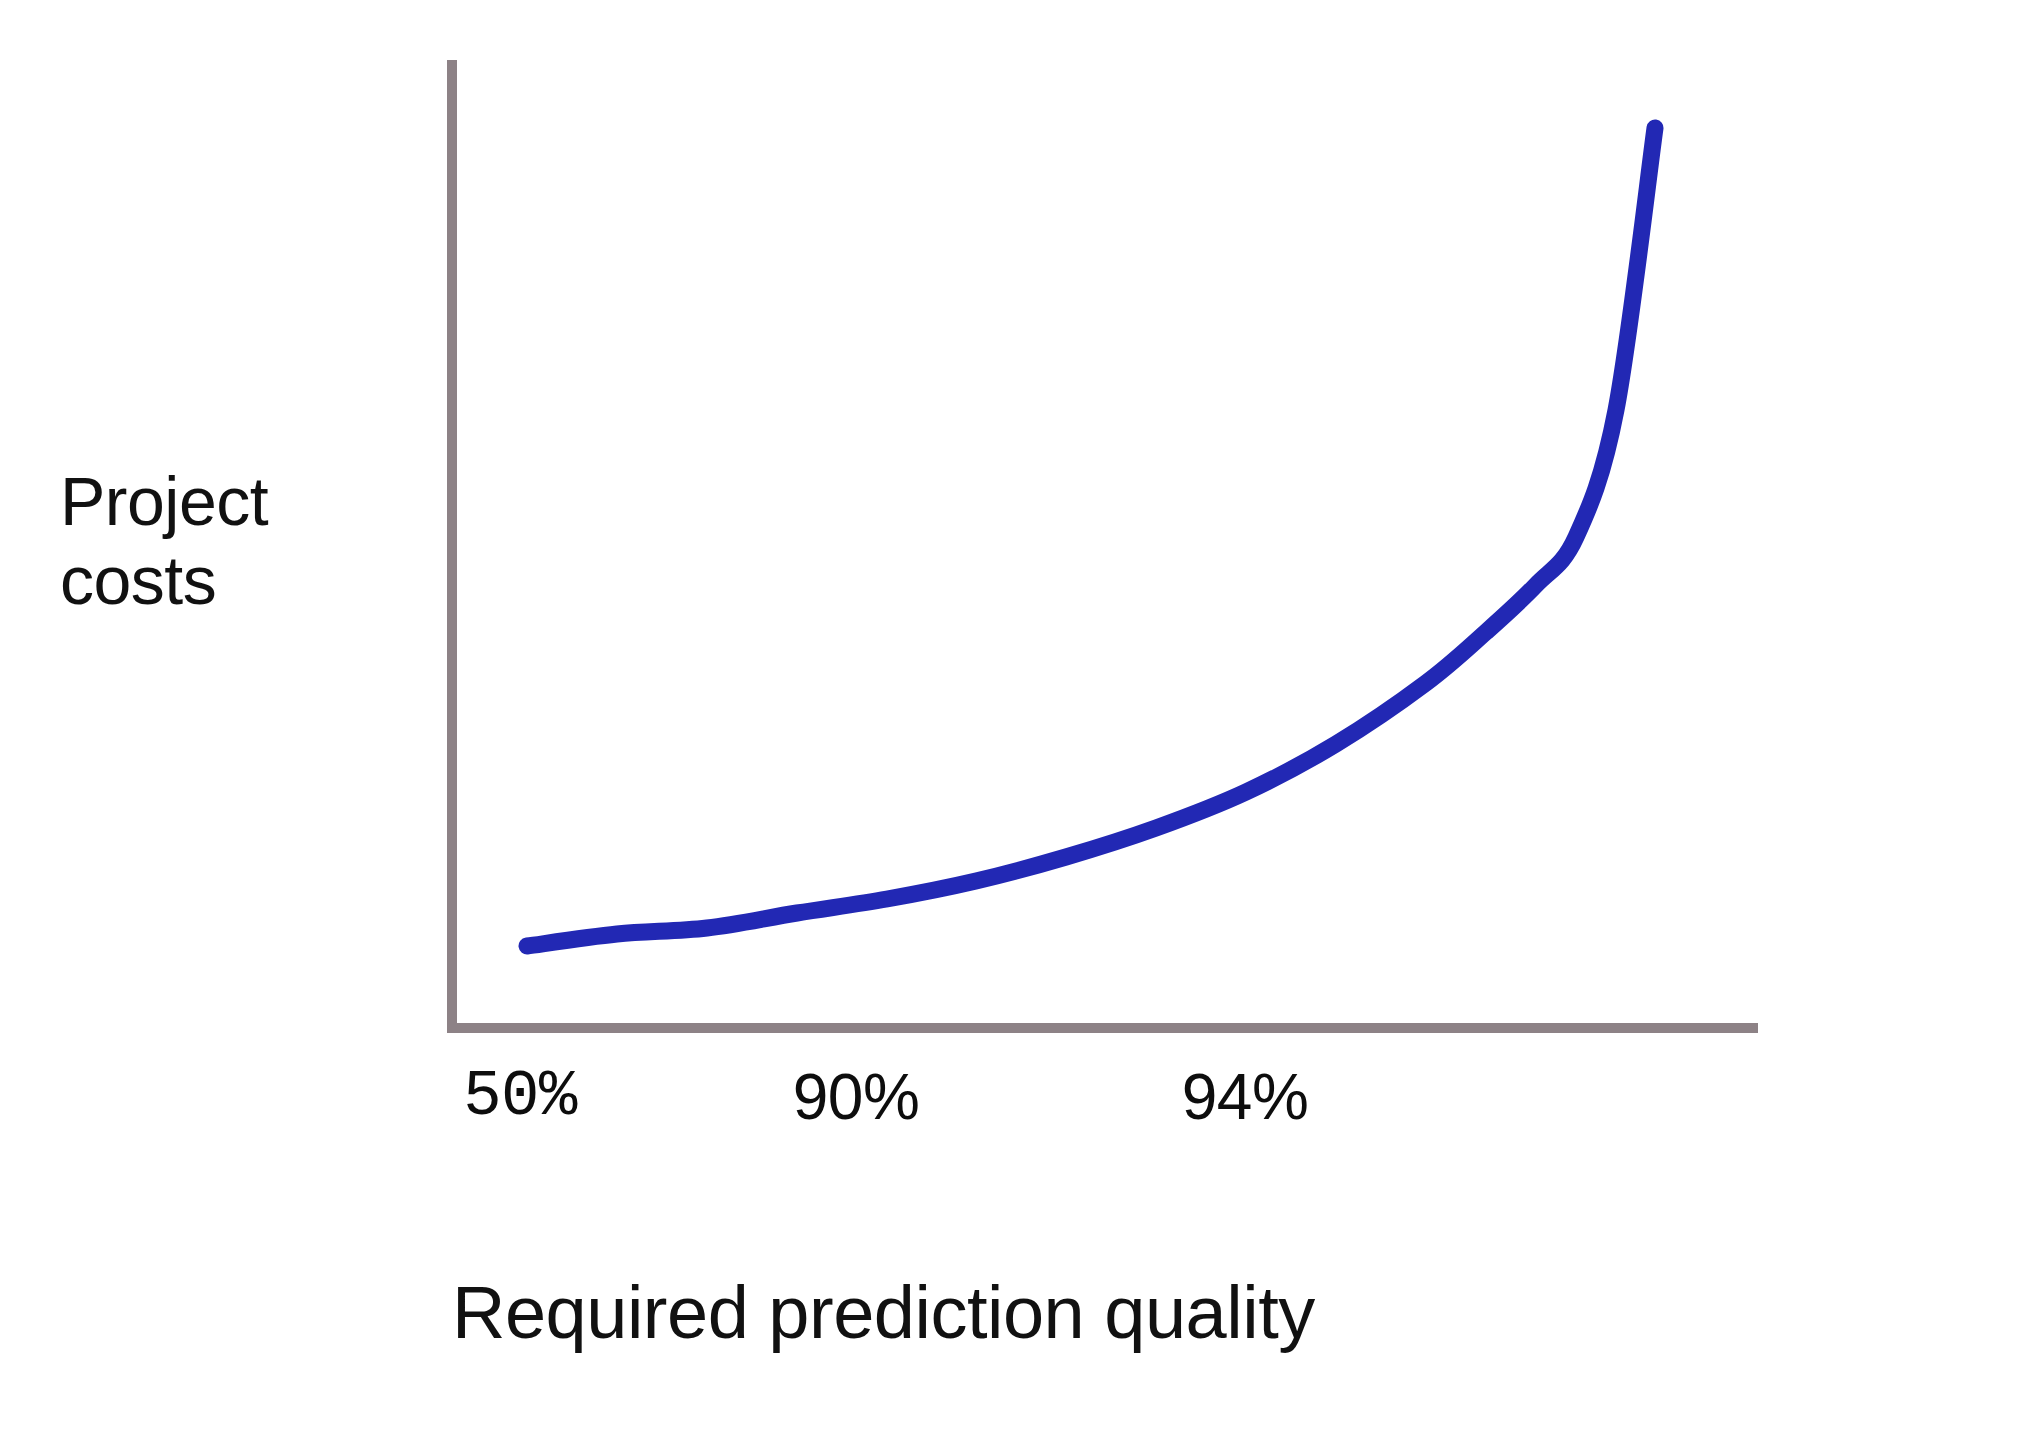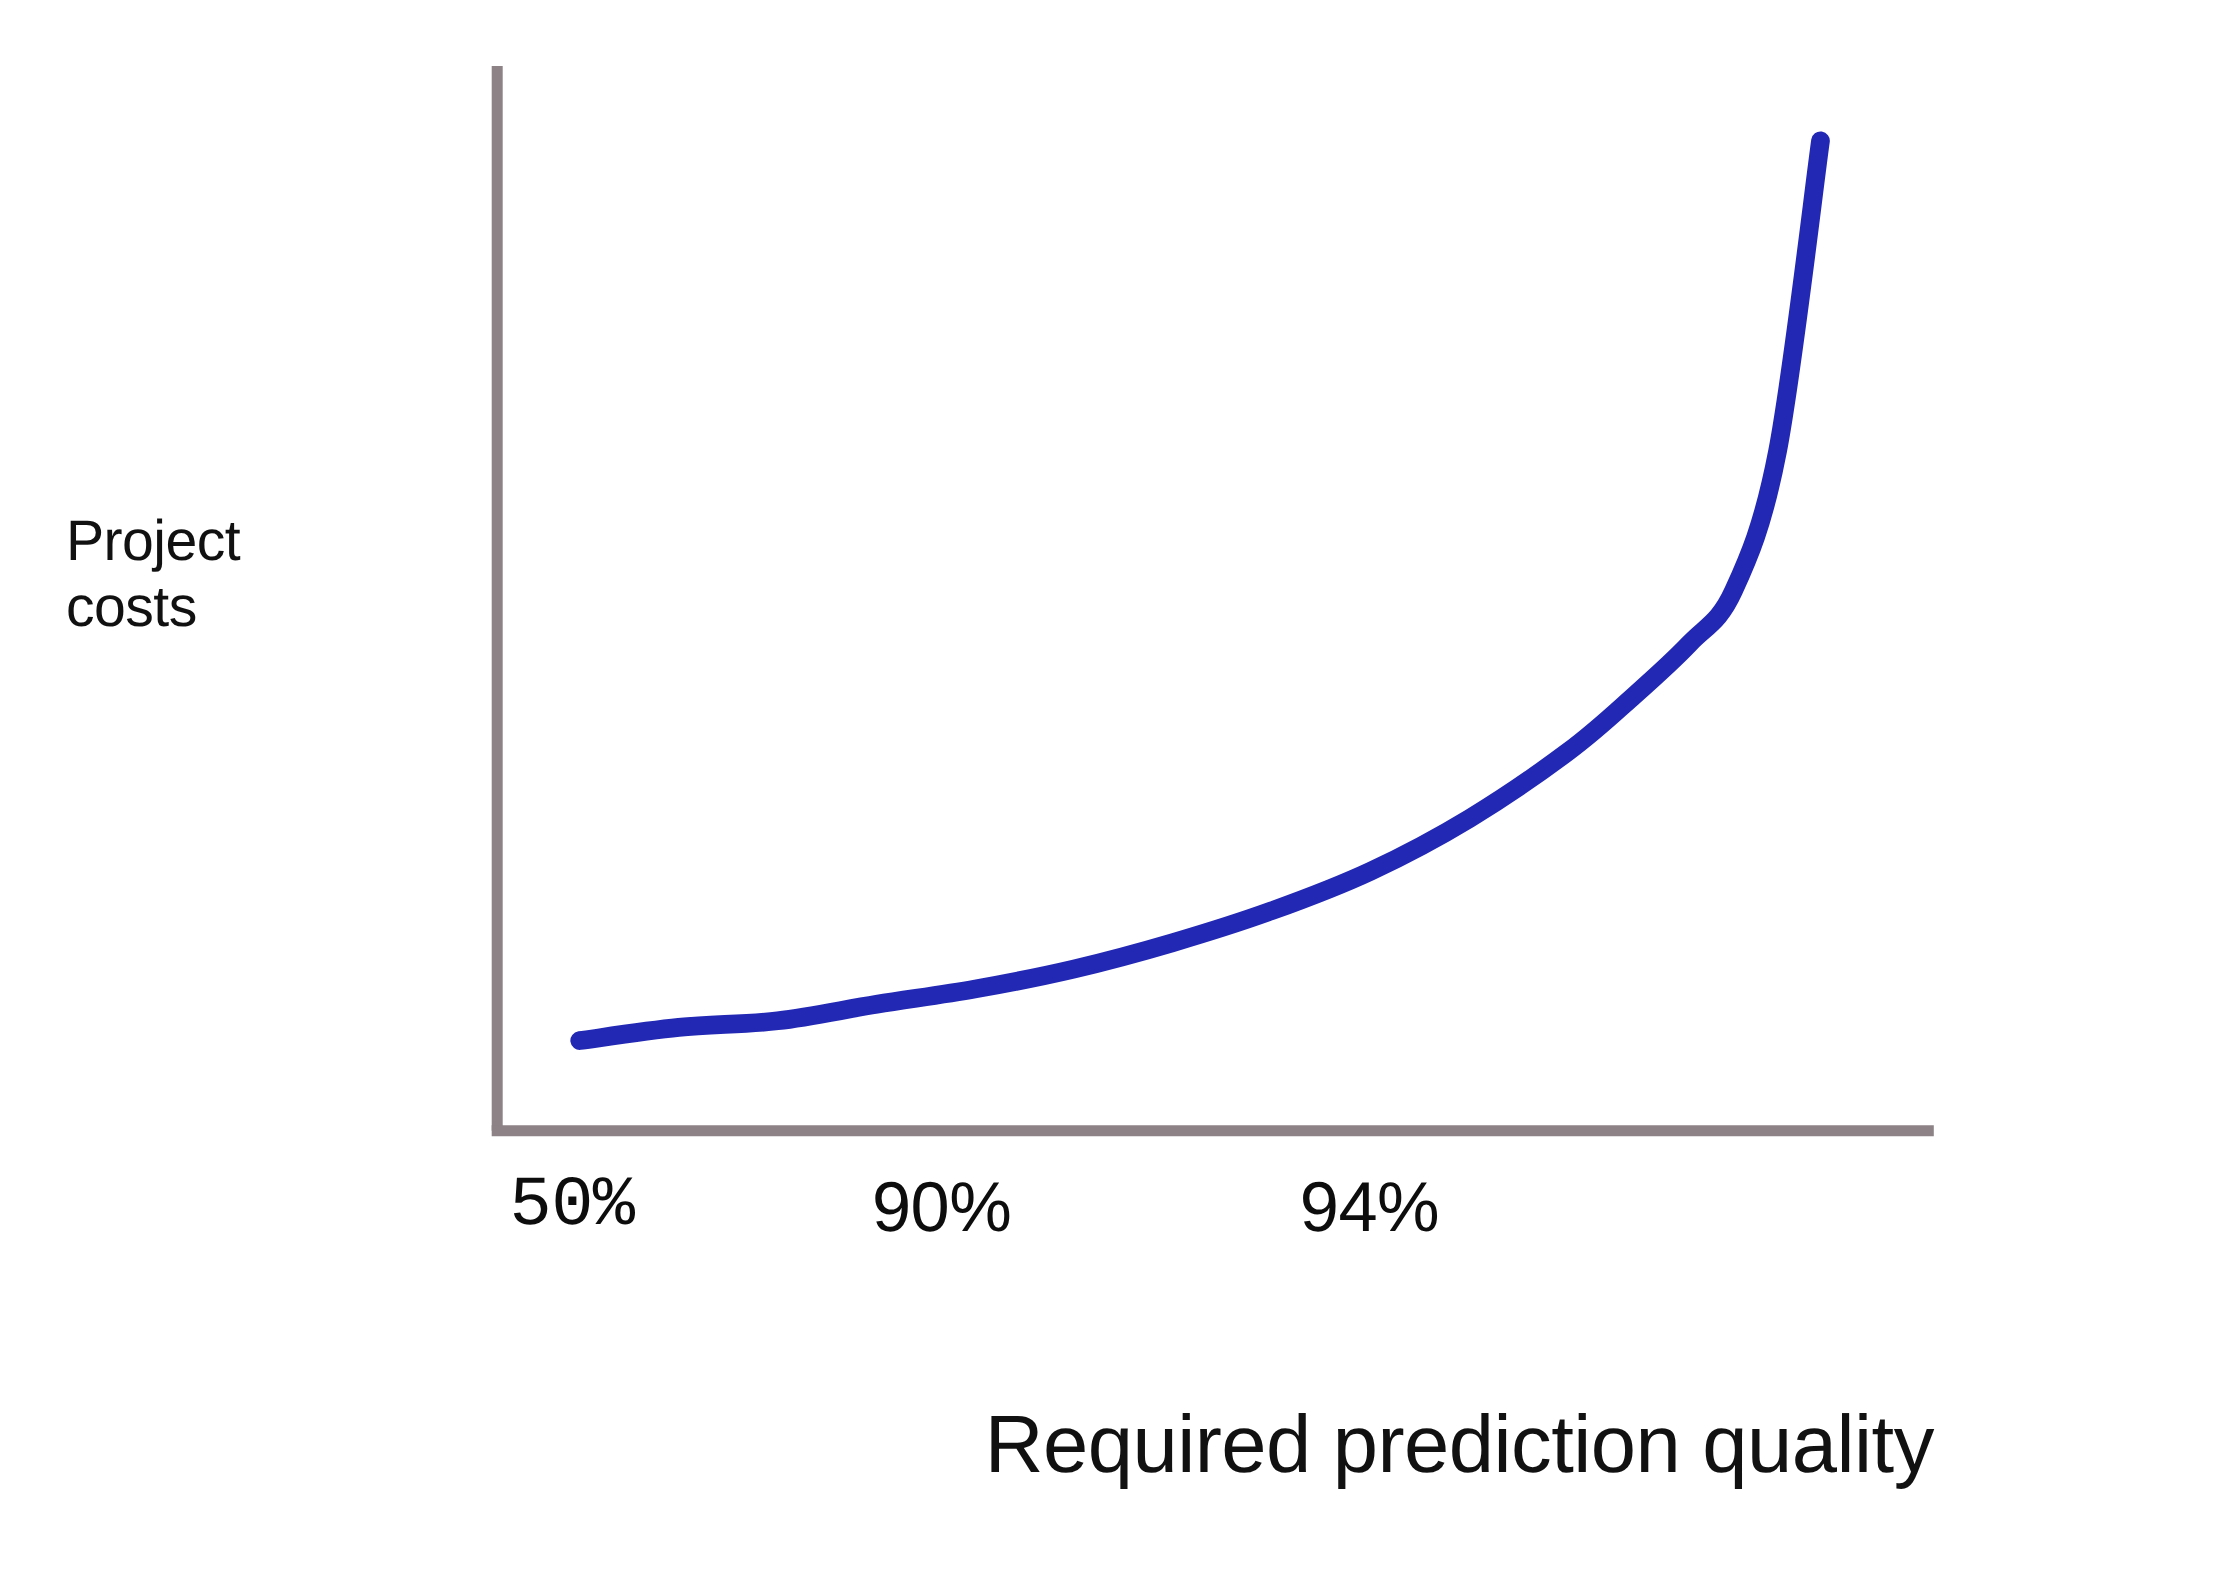--- a/index.html
+++ b/index.html
@@ -23,33 +23,33 @@
     top: 0;
     width: 2036px;
     height: 1444px;
     display: block;
   }
   .axis-title-y {
     position: absolute;
     left: 60px;
     top: 462px;
     width: 340px;
-    font-size: 52px;
+    font-size: 68px;
     line-height: 1.16;
     color: #111111;
     letter-spacing: -0.5px;
     white-space: pre-line;
     text-align: left;
   }
   .axis-title-x {
     position: absolute;
     left: 452px;
     top: 1272px;
     width: 1306px;
-    text-align: right;
+    text-align: left;
     font-size: 74px;
     line-height: 1.1;
     color: #111111;
     letter-spacing: -0.5px;
   }
   .tick-label {
     position: absolute;
     top: 1062px;
     width: 280px;
     margin-left: -140px;

